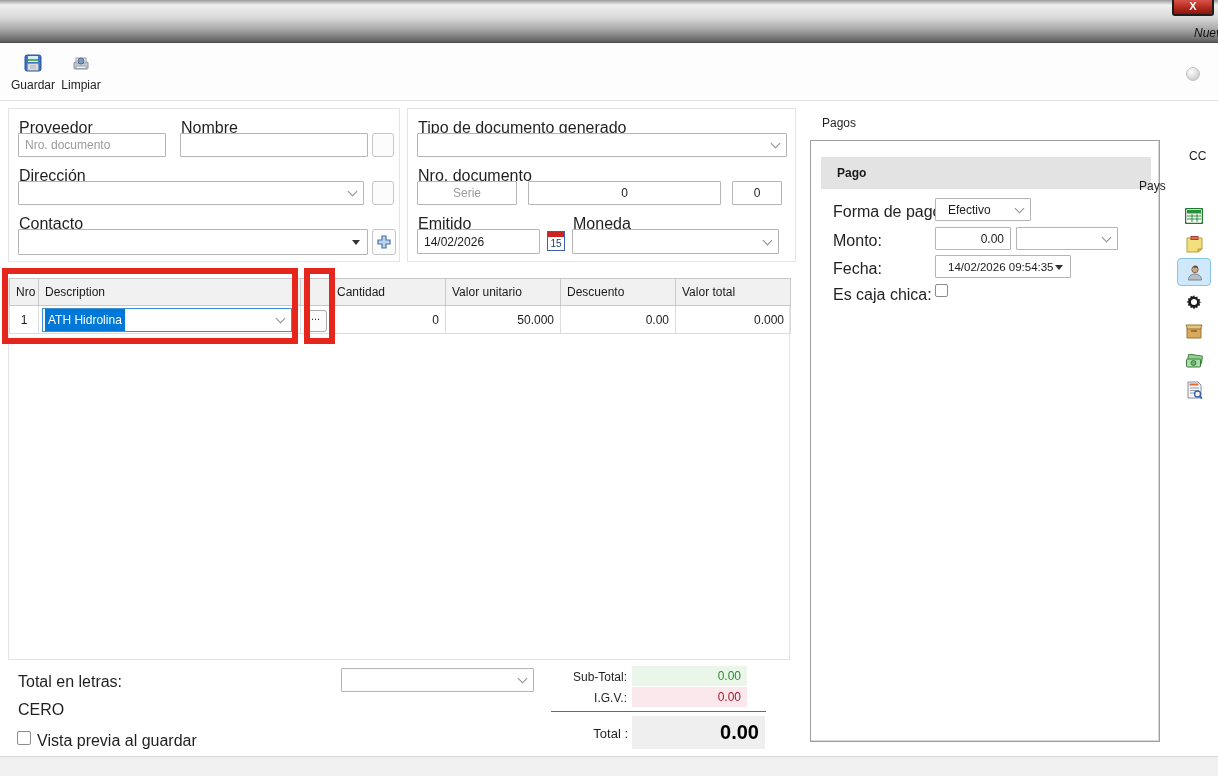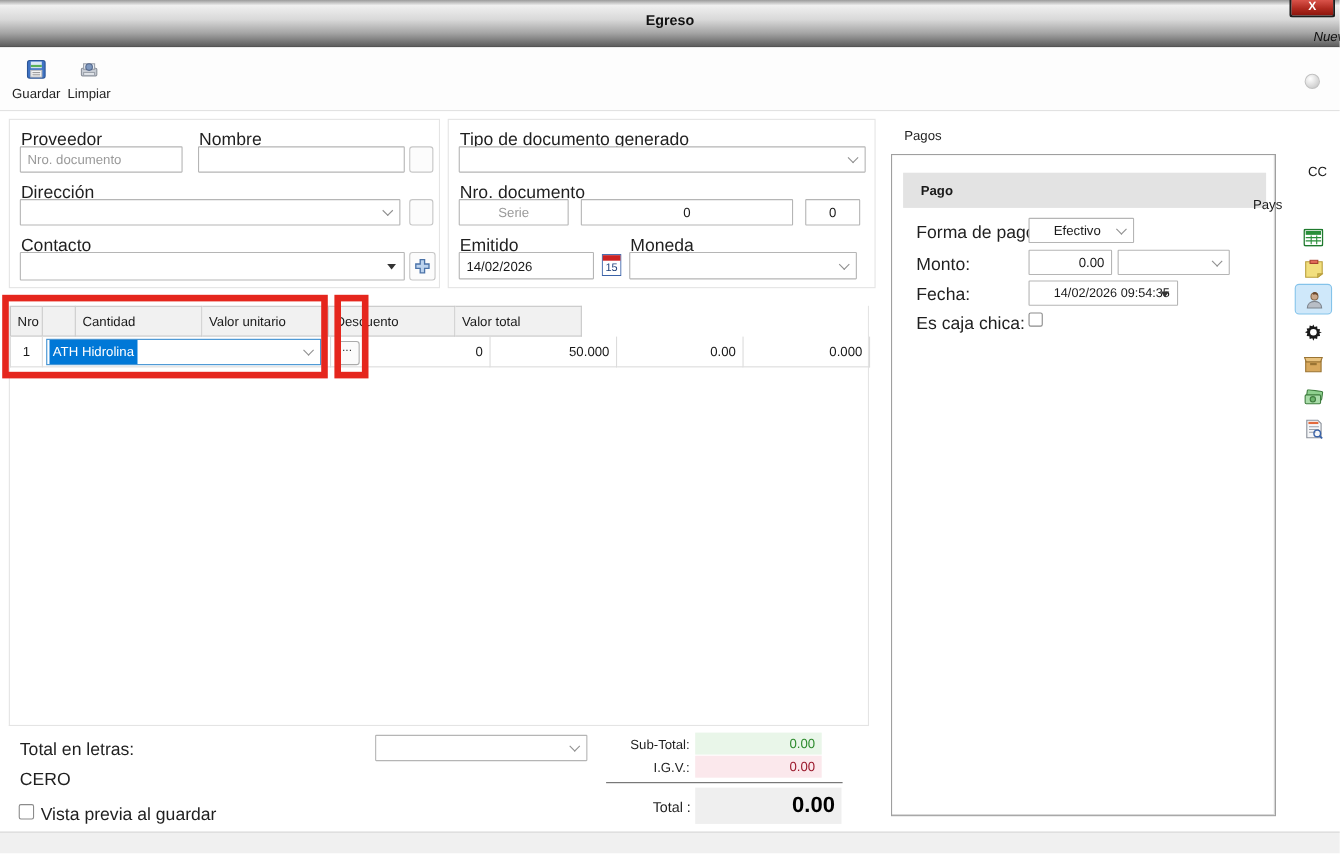--- a/index.html
+++ b/index.html
@@ -25,21 +25,21 @@
   .status-orb { position:absolute; right:18px; top:24px; width:14px; height:14px; border-radius:50%;
     background:radial-gradient(circle at 35% 30%, #ffffff 0%, #d9d9d9 60%, #bdbdbd 100%); border:1px solid #c2c2c2; }
 
   
   .panel { position:absolute; background:#fff; border:1px solid #e4e4e4; }
   .flabel { position:absolute; font-size:16px; color:#1f1f1f; white-space:nowrap; }
   .tbox { position:absolute; background:#fff; border:1px solid #b5b5b5; border-radius:1px; font-size:12px; color:#1a1a1a; padding:0 6px; display:flex; align-items:center; }
   .tbox.ph { color:#9a9a9a; }
   .tbox.center { justify-content:center; }
   .tbox.right { justify-content:flex-end; }
-  .combo { position:absolute; background:#fff; border:1px solid #b5b5b5; border-radius:1px; display:flex; align-items:center; padding:0 22px 0 22px; font-size:12px; }
+  .combo { position:absolute; background:#fff; border:1px solid #b5b5b5; border-radius:1px; display:flex; align-items:center; padding:0 22px 0 12px; font-size:12px; }
   .chev { position:absolute; right:7px; top:50%; width:7px; height:7px; margin-top:-5px;
     border-right:1.5px solid #8f8f8f; border-bottom:1.5px solid #8f8f8f; transform:rotate(45deg); }
   .darr { position:absolute; right:7px; top:50%; margin-top:-2px; width:0; height:0;
     border-left:4px solid transparent; border-right:4px solid transparent; border-top:5px solid #333; }
   .mini-btn { position:absolute; background:#fcfcfc; border:1px solid #c6c6c6; border-radius:3px; display:flex; align-items:center; justify-content:center; cursor:pointer; }
   .checkbox { position:absolute; width:14px; height:14px; background:#fff; border:1px solid #8b8b8b; border-radius:2px; cursor:pointer; }
 
   
   .grid-wrap { position:absolute; left:8px; top:278px; width:782px; height:382px; border-left:1px solid #e4e4e4; border-right:1px solid #e4e4e4; border-bottom:1px solid #e4e4e4; background:#fff; }
   .grid-header { position:absolute; left:0; top:0; height:28px; width:782px; display:flex; }
@@ -79,21 +79,20 @@
   .anno { position:absolute; border:6px solid #e5261d; pointer-events:none; z-index:50; background:transparent; }
 
   svg { display:block; }
 </style>
 </head>
 <body>
 
 <div class="window">
 
   <div class="titlebar">
-    <div class="title-text">Egreso</div>
     <div class="close-btn">X</div>
     <div class="menu-hint">Nuev</div>
   </div>
 
   <div class="toolbar">
     <div class="tool-btn" style="left:10px;">
       <span class="glyph">
         <svg width="20" height="20" viewBox="0 0 20 20">
           <rect x="2" y="2" width="16" height="16" rx="2" fill="#3f73c4" stroke="#2b5597"></rect>
           <rect x="5" y="3" width="10" height="6" fill="#dce9f7"></rect>
@@ -171,20 +170,21 @@
     <div class="flabel" style="left:165px; top:106px;">Moneda</div>
     <div class="combo" style="left:164px; top:120px; width:207px; height:25px;">
       <span></span>
       <span class="chev"></span>
     </div>
   </div>
 
   <div class="grid-wrap">
     <div class="grid-header">
       <div class="gh-cell" style="width:30px;">Nro</div>
+      <div class="gh-cell" style="width:262px;">Description</div>
       <div class="gh-cell" style="width:30px;"></div>
       <div class="gh-cell" style="width:115px;">Cantidad</div>
       <div class="gh-cell" style="width:115px;">Valor unitario</div>
       <div class="gh-cell" style="width:115px;">Descuento</div>
       <div class="gh-cell" style="width:115px;">Valor total</div>
     </div>
     <div class="grid-row">
       <div class="gr-cell center" style="width:30px; border-left:1px solid #dcdcdc;">1</div>
       <div class="gr-cell" style="width:262px; padding:0 2px;">
         <div class="desc-combo">

